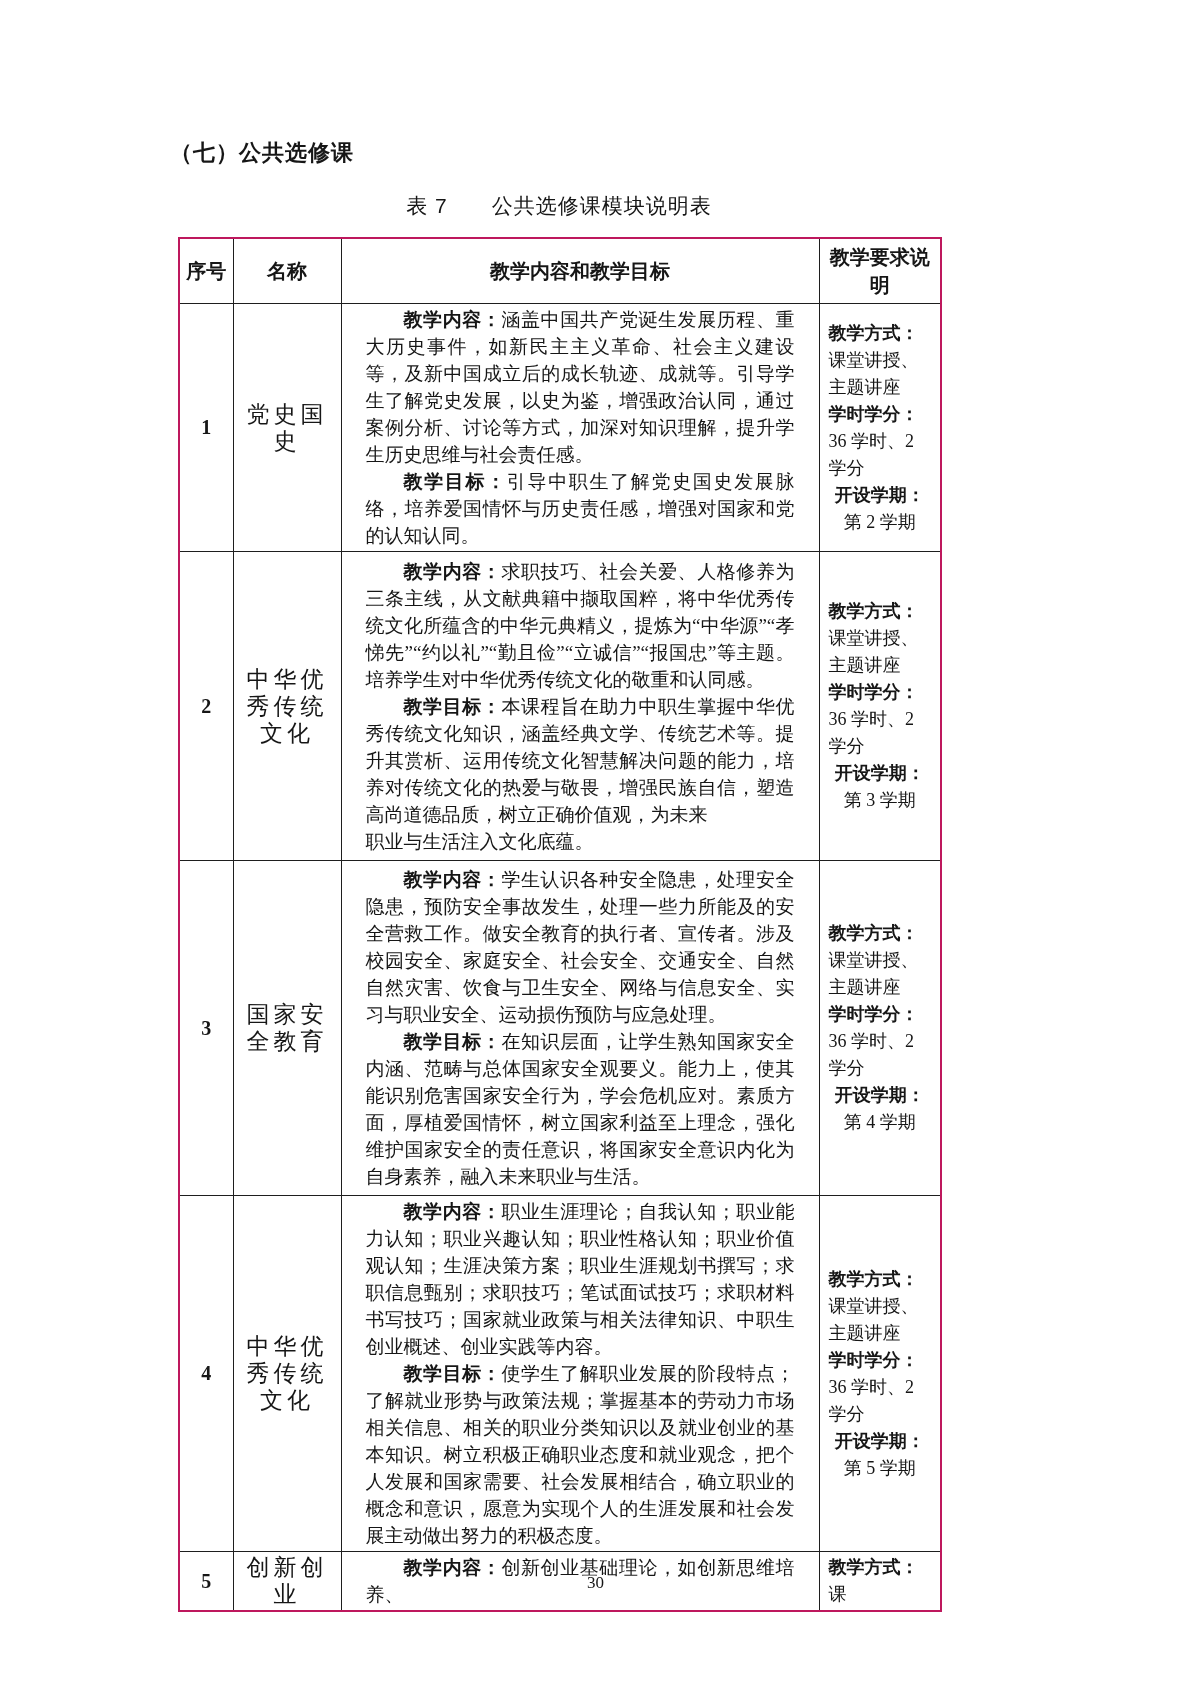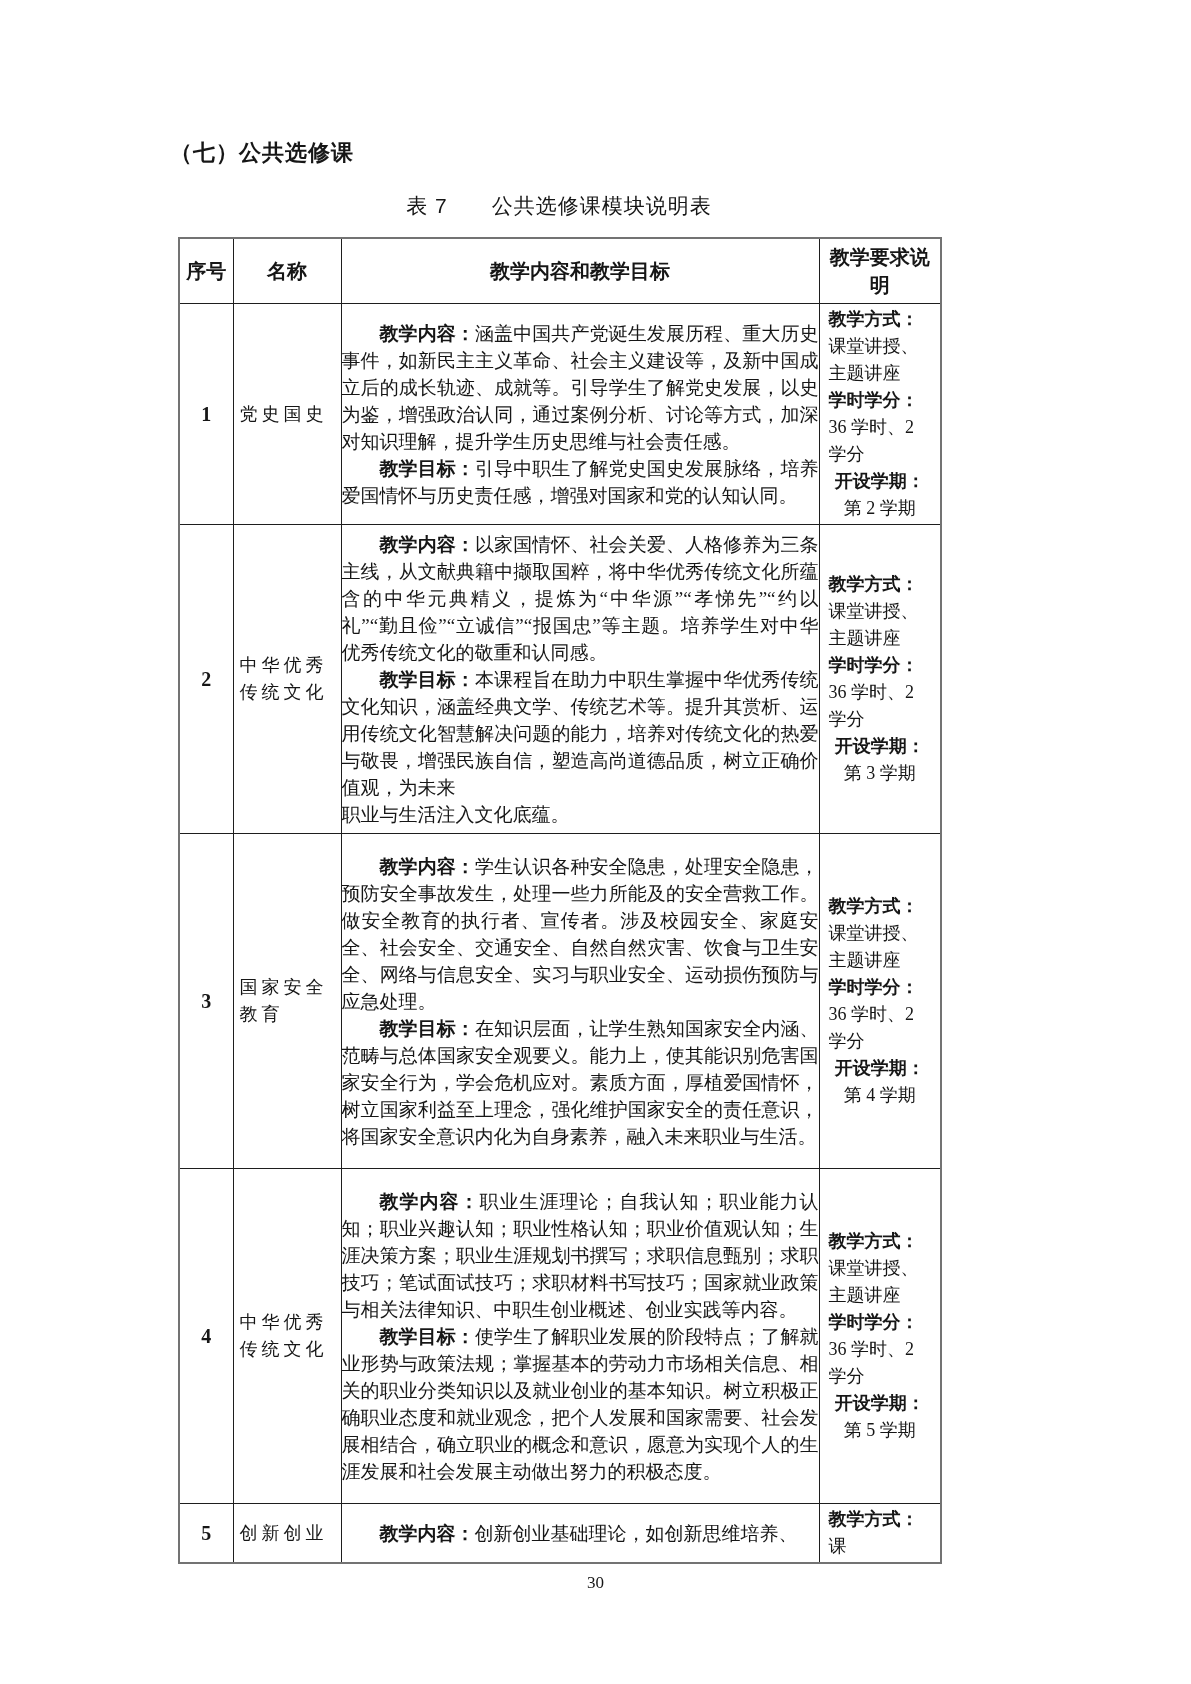--- a/index.html
+++ b/index.html
@@ -31,33 +31,33 @@
   .modtable col.c1{width:54px;}
   .modtable col.c2{width:108px;}
   .modtable col.c3{width:478px;}
   .modtable col.c4{width:122px;}
   .modtable td,.modtable th{
     border:1px solid #1e1e1e;
     vertical-align:middle;
     padding:2px 4px;
     overflow:hidden;
   }
-  .modtable{border:2px solid #737373;}
+  .modtable{border:2px solid #be185d;}
   .modtable th{
     font-family:"Liberation Sans","DejaVu Sans",sans-serif;
     font-weight:bold;text-align:center;font-size:20px;line-height:28px;
     padding:4px 2px;
   }
   td.c-no{
     text-align:center;font-weight:bold;font-size:20px;
   }
   td.c-name{
-    text-align:left;padding:2px 6px;letter-spacing:4px;font-size:18px;
+    text-align:center;padding:2px 6px;letter-spacing:4px;font-size:23px;
   }
-  td.c-content{padding:2px 0;}
+  td.c-content{padding:2px 24px;}
   .para{
     margin:0;text-indent:2em;text-align:justify;white-space:pre-line;
   }
   .lbl{
     font-family:"Liberation Sans","DejaVu Sans",sans-serif;
     font-weight:bold;
   }
   td.c-req{
     padding:2px 9px;font-size:18px;line-height:27px;
   }
@@ -108,21 +108,21 @@
               <span class="lbl">开设学期：</span>
               <span class="term-val">第 2 学期</span>
             </p>
       </td>
     </tr>
 
     <tr style="height:309px;">
       <td class="c-no">2</td>
       <td class="c-name">中华优秀传统文化</td>
       <td class="c-content">
-        <p class="para"><span class="lbl">教学内容：</span><span>以家国情怀、社会关爱、人格修养为三条主线，从文献典籍中撷取国粹，将中华优秀传统文化所蕴含的中华元典精义，提炼为“中华源”“孝悌先”“约以礼”“勤且俭”“立诚信”“报国忠”等主题。培养学生对中华优秀传统文化的敬重和认同感。</span></p>
+        <p class="para"><span class="lbl">教学内容：</span><span>求职技巧、社会关爱、人格修养为三条主线，从文献典籍中撷取国粹，将中华优秀传统文化所蕴含的中华元典精义，提炼为“中华源”“孝悌先”“约以礼”“勤且俭”“立诚信”“报国忠”等主题。培养学生对中华优秀传统文化的敬重和认同感。</span></p>
         <p class="para"><span class="lbl">教学目标：</span><span>本课程旨在助力中职生掌握中华优秀传统文化知识，涵盖经典文学、传统艺术等。提升其赏析、运用传统文化智慧解决问题的能力，培养对传统文化的热爱与敬畏，增强民族自信，塑造高尚道德品质，树立正确价值观，为未来
 职业与生活注入文化底蕴。</span></p>
       </td>
       <td class="c-req">
         <p class="req-p"><span class="lbl">教学方式：</span><span>课堂讲授、主题讲座</span></p>
         <p class="req-p"><span class="lbl">学时学分：</span><span>36 学时、2 学分</span></p>
         <p class="req-p term">
               <span class="lbl">开设学期：</span>
               <span class="term-val">第 3 学期</span>
             </p>

